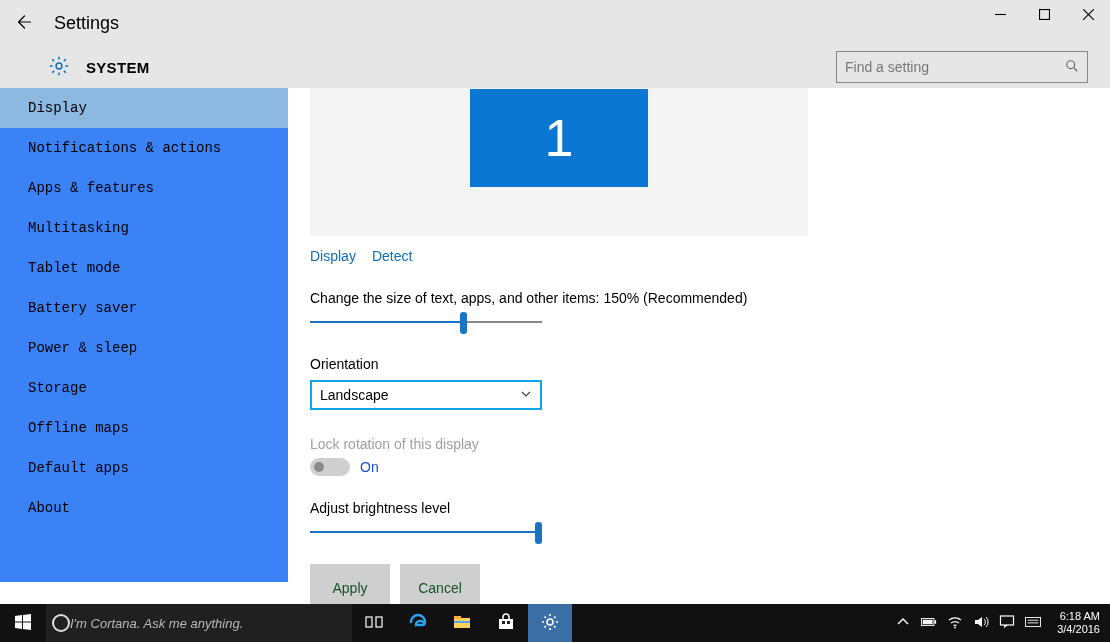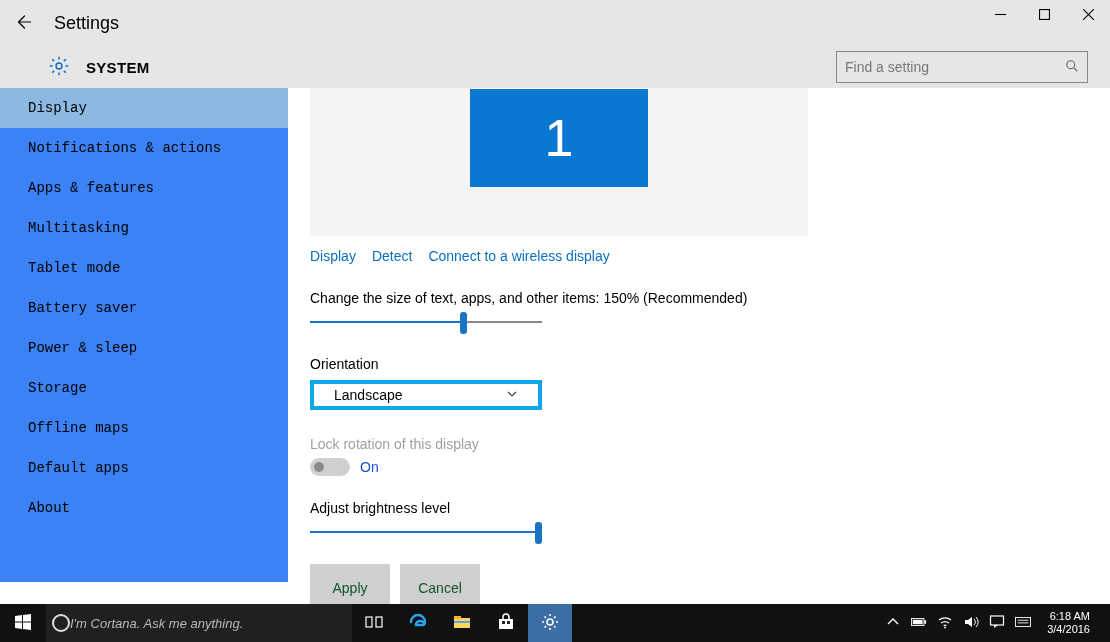--- a/index.html
+++ b/index.html
@@ -149,23 +149,23 @@
     border-radius: 3px;
   }
   .slider.brightness .track-fill { width: 230px; }
   .slider.brightness .thumb { left: 225px; }
   .slider.scale .track-fill { width: 153px; }
   .slider.scale .thumb { left: 150px; }
 
   
   .dropdown {
     width: 232px; height: 30px;
-    border: 4px solid #0ea5e9;
+    border: 2px solid #0ea5e9;
     display: flex; align-items: center;
-    padding: 0 20px;
+    padding: 0 8px;
     margin-top: 8px;
     justify-content: space-between;
     cursor: pointer;
     background: #fff;
   }
   .dropdown .chev svg { width: 12px; height: 12px; }
 
   
   .lock-label { color: #a0a0a0; margin-top: 26px; font-size: 14px;}
   .toggle-row { display: flex; align-items: center; gap: 10px; margin-top: 6px;}
@@ -224,21 +224,21 @@
   .tb-icons { display: flex; align-items: center; height: 38px;}
   .tb-icon {
     width: 44px; height: 38px;
     display: flex; align-items: center; justify-content: center;
   }
   .tb-icon.active { background: #3a6ea5; }
   .tb-icon svg { width: 20px; height: 20px; }
   .tray {
     margin-left: auto;
     display: flex; align-items: center; gap: 10px;
-    padding-right: 20px;
+    padding-right: 10px;
     height: 38px;
   }
   .tray .ticon svg { width: 16px; height: 16px; }
   .clock { text-align: right; font-size: 11px; line-height: 13px; color: #fff; padding-left: 6px;}
 
 </style>
 </head>
 <body>
 
 <div class="titlebar">
@@ -330,21 +330,20 @@
   <div class="content">
     <div class="preview-area">
       <div class="monitor-tile">
         <span>1</span>
       </div>
     </div>
 
     <div class="link-row">
       <a>Display</a>
       <a>Detect</a>
-      <a>Connect to a wireless display</a>
     </div>
 
     <div class="setting-label first">Change the size of text, apps, and other items: 150% (Recommended)</div>
     <div class="slider scale">
       <div class="track-bg"></div>
       <div class="track-fill"></div>
       <div class="thumb"></div>
     </div>
 
     <div class="setting-label">Orientation</div>

